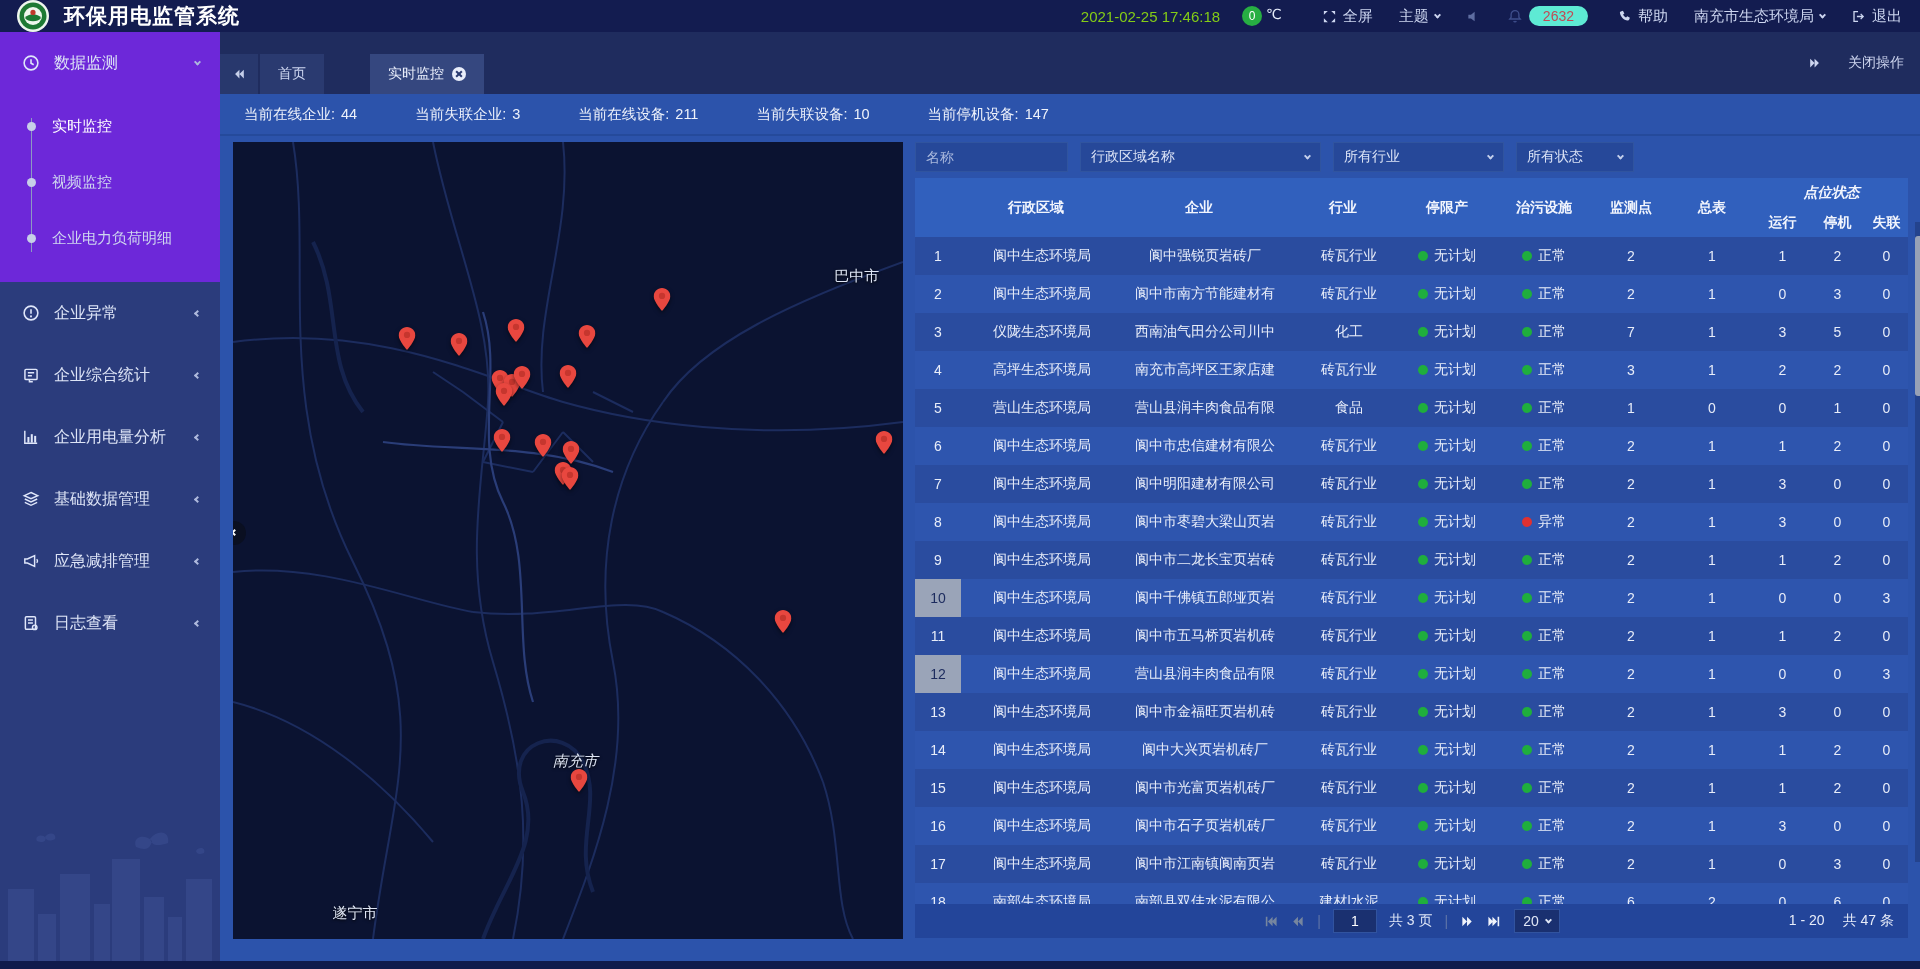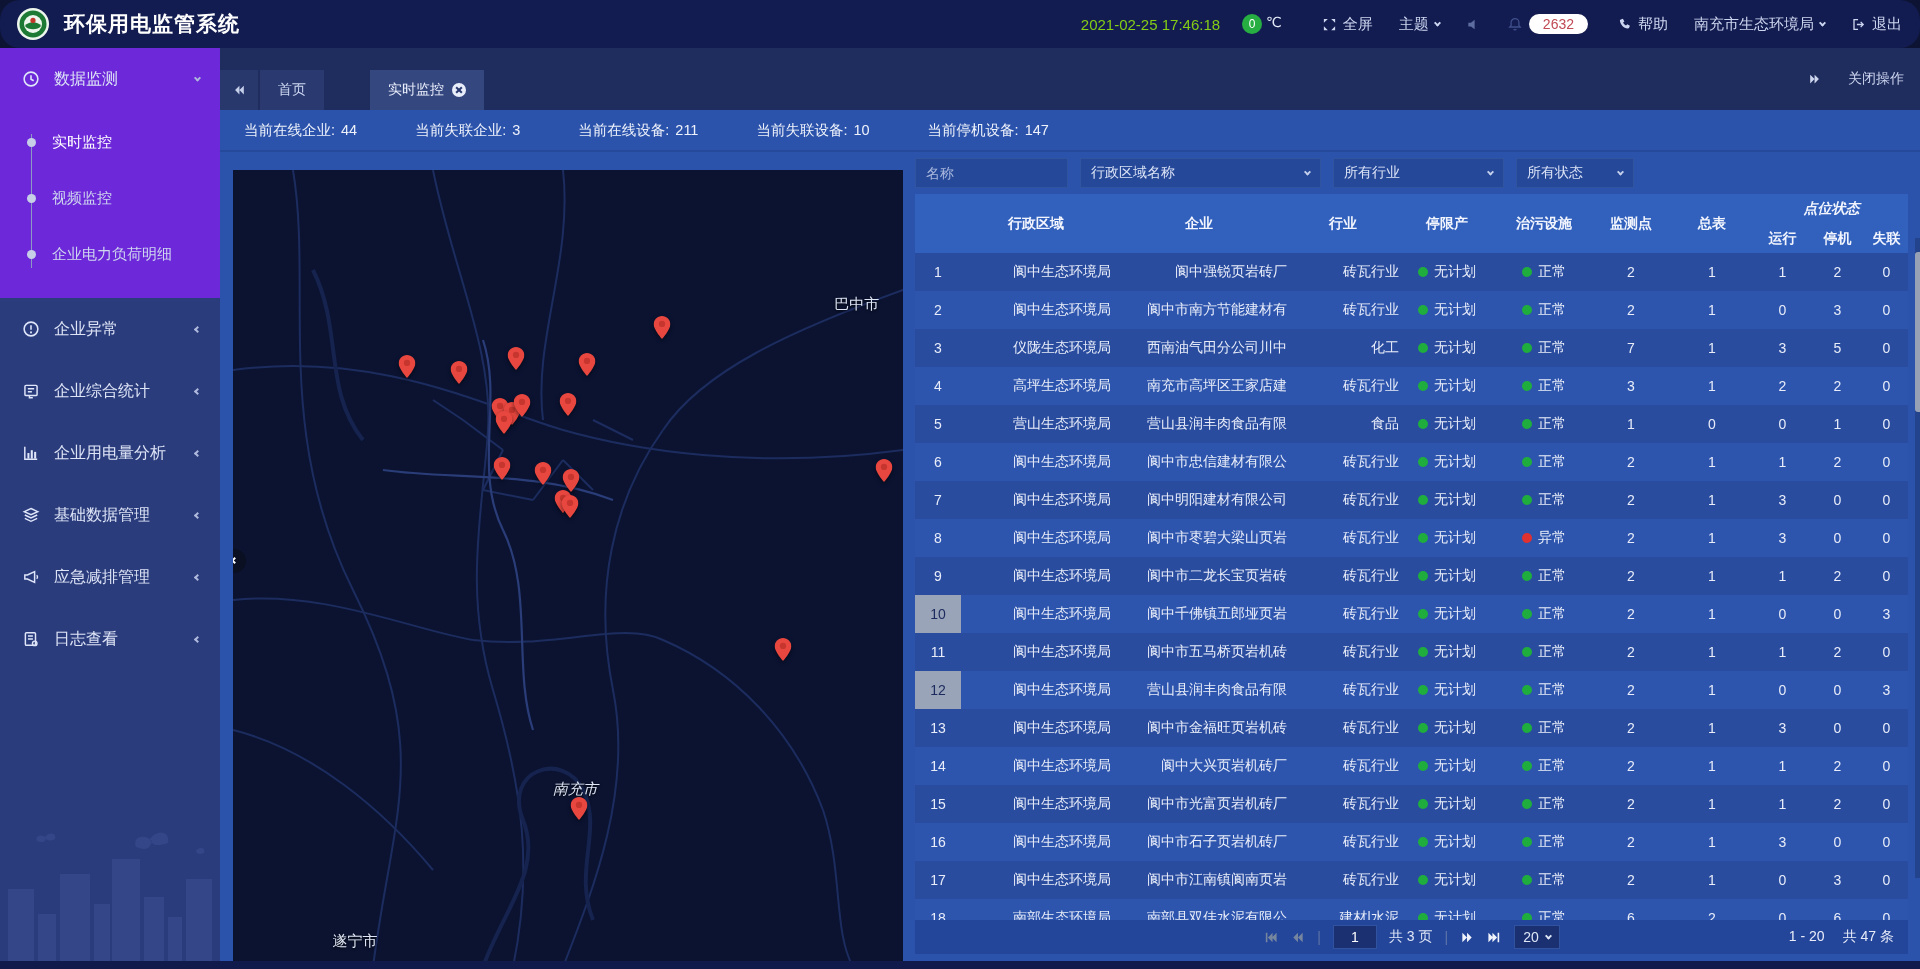--- a/index.html
+++ b/index.html
@@ -1,32 +1,32 @@
 <!DOCTYPE html>
 <html><head>
 <meta charset="utf-8">
 <style>
   *{margin:0;padding:0;box-sizing:border-box;}
   html,body{width:1920px;height:969px;overflow:hidden;background:#0d1433;
     font-family:"Liberation Sans","DejaVu Sans",sans-serif;}
   .app{width:1920px;height:969px;display:flex;flex-direction:column;position:relative;}
 
   
-  .hdr{height:48px;background:#131c50;display:flex;align-items:center;color:#d4dcf3;flex:none;border-radius:20px;}
+  .hdr{height:32px;background:#131c50;display:flex;align-items:center;color:#d4dcf3;flex:none;}
   .hdr .logo{margin:0 14px 0 16px;display:flex;align-items:center;}
   .hdr .title{font-size:21px;font-weight:bold;color:#fff;letter-spacing:1px;}
   .hdr .spacer{flex:1;}
   .hdr .dt{font-size:15px;color:#84cc16;margin-right:22px;}
   .temp{display:flex;align-items:flex-start;margin-right:40px;}
   .temp .ball{width:20px;height:20px;border-radius:50%;background:#27ae43;color:#fff;font-size:12px;
     display:flex;align-items:center;justify-content:center;margin-right:4px;}
   .temp .unit{font-size:14px;color:#e6ecfa;}
   .hbtn{display:flex;align-items:center;gap:6px;margin-right:26px;font-size:15px;color:#cdd6f0;cursor:pointer;white-space:nowrap;}
   .hbtn svg{display:block;}
-  .badge{background:#ffffff;color:#c14a55;font-size:14px;padding:2px 14px;border-radius:11px;}
+  .badge{background:#5eead4;color:#c14a55;font-size:14px;padding:2px 14px;border-radius:11px;}
   .chev{display:inline-block;width:7px;height:7px;border-right:2px solid currentColor;border-bottom:2px solid currentColor;}
   .chev.down{transform:rotate(45deg) translate(-1px,-1px);}
   .chev.left{transform:rotate(135deg);}
   .chev.sm{width:5px;height:5px;}
 
   
   .bodyrow{flex:1;display:flex;min-height:0;}
   .sidebar{width:220px;background:#2b3c7c;position:relative;flex:none;color:#dde4f6;overflow:hidden;}
   .menu-group.open{background:#6d28d9;}
   .menu-head{height:62px;display:flex;align-items:center;padding:0 18px 0 22px;font-size:16px;cursor:pointer;}
@@ -50,21 +50,21 @@
   .tclose::before,.tclose::after{content:"";position:absolute;left:3px;right:3px;top:6px;height:2px;background:#2a3a70;}
   .tclose::before{transform:rotate(45deg);}
   .tclose::after{transform:rotate(-45deg);}
   .tab-right{position:absolute;right:16px;top:0;height:62px;display:flex;align-items:center;gap:26px;color:#cdd5ef;font-size:14px;}
   
   .stats{height:42px;background:#2c53ab;border-bottom:2px solid #254a9b;display:flex;align-items:center;padding-left:24px;gap:58px;flex:none;font-size:14.5px;color:#eef2fb;}
   .st-v{margin-left:6px;}
 
   
   .content{flex:1;display:flex;padding:6px 12px 0 13px;gap:12px;min-height:0;position:relative;}
-  .map{width:670px;height:797px;background:#0b1331;position:relative;flex:none;overflow:hidden;margin-top:12px;}
+  .map{width:670px;height:797px;background:#0b1331;position:relative;flex:none;overflow:hidden;}
   .map svg.roads{position:absolute;inset:0;}
   .map-label{position:absolute;color:#dfe6f5;font-size:15px;text-shadow:0 1px 3px #000;transform:translate(-50%,-50%);white-space:nowrap;}
   .pin{position:absolute;transform:translate(-50%,-100%);filter:drop-shadow(0 2px 2px rgba(0,0,0,.5));cursor:pointer;}
   .map-collapse{position:absolute;left:-11px;top:47.5%;width:24px;height:24px;border-radius:50%;background:#0a0f21;color:#fff;display:flex;align-items:center;justify-content:center;cursor:pointer;z-index:4;}
 
   .panel{flex:1;display:flex;flex-direction:column;min-width:0;}
   .filters{height:30px;display:flex;gap:12px;flex:none;}
   .f-input{width:153px;background:#264899;border:1px solid #30549f;color:#e6ecfa;font-size:14px;padding:0 10px;outline:none;}
   .f-input::placeholder{color:#a9b8dd;}
   .f-select{background:#264899;border:1px solid #30549f;color:#dbe3f6;font-size:14px;display:flex;align-items:center;padding:0 10px;cursor:pointer;}
@@ -75,21 +75,21 @@
   .fs-status{width:118px;}
 
   .tablebox{margin-top:6px;height:726px;overflow:hidden;flex:none;}
   table{width:100%;border-collapse:collapse;table-layout:fixed;}
   thead th{background:#3160bd;color:#f2f5fd;font-size:14px;font-weight:bold;height:29px;text-align:center;}
   thead tr:first-child th{height:30px;}
   th.grp{font-style:italic;}
   tbody td{height:38px;font-size:14px;color:#e8edf9;text-align:center;overflow:hidden;white-space:nowrap;}
   tr.odd td{background:#2a4c9f;}
   tr.even td{background:#2e55ae;}
-  td.c-left{text-align:right;padding-left:12px;}
+  td.c-left{text-align:center;padding-left:12px;}
   td.c-no.hl{background:#9aa4b8 !important;color:#1c2b5e;}
   .sdot{display:inline-block;width:10px;height:10px;border-radius:50%;margin-right:6px;vertical-align:-1px;}
   .sdot.green{background:#1fae3d;}
   .sdot.red{background:#e03131;}
 
   .pagebar{height:34px;background:#23459a;display:flex;align-items:center;position:relative;flex:none;color:#dfe6f6;font-size:14px;}
   .pg-center{margin:0 auto;display:flex;align-items:center;gap:12px;}
   .pg-ico{display:flex;align-items:center;cursor:pointer;color:#f0f3fb;}
   .pg-ico.dis{color:#76869f;cursor:default;}
   .pg-div{color:#5f74a8;}

